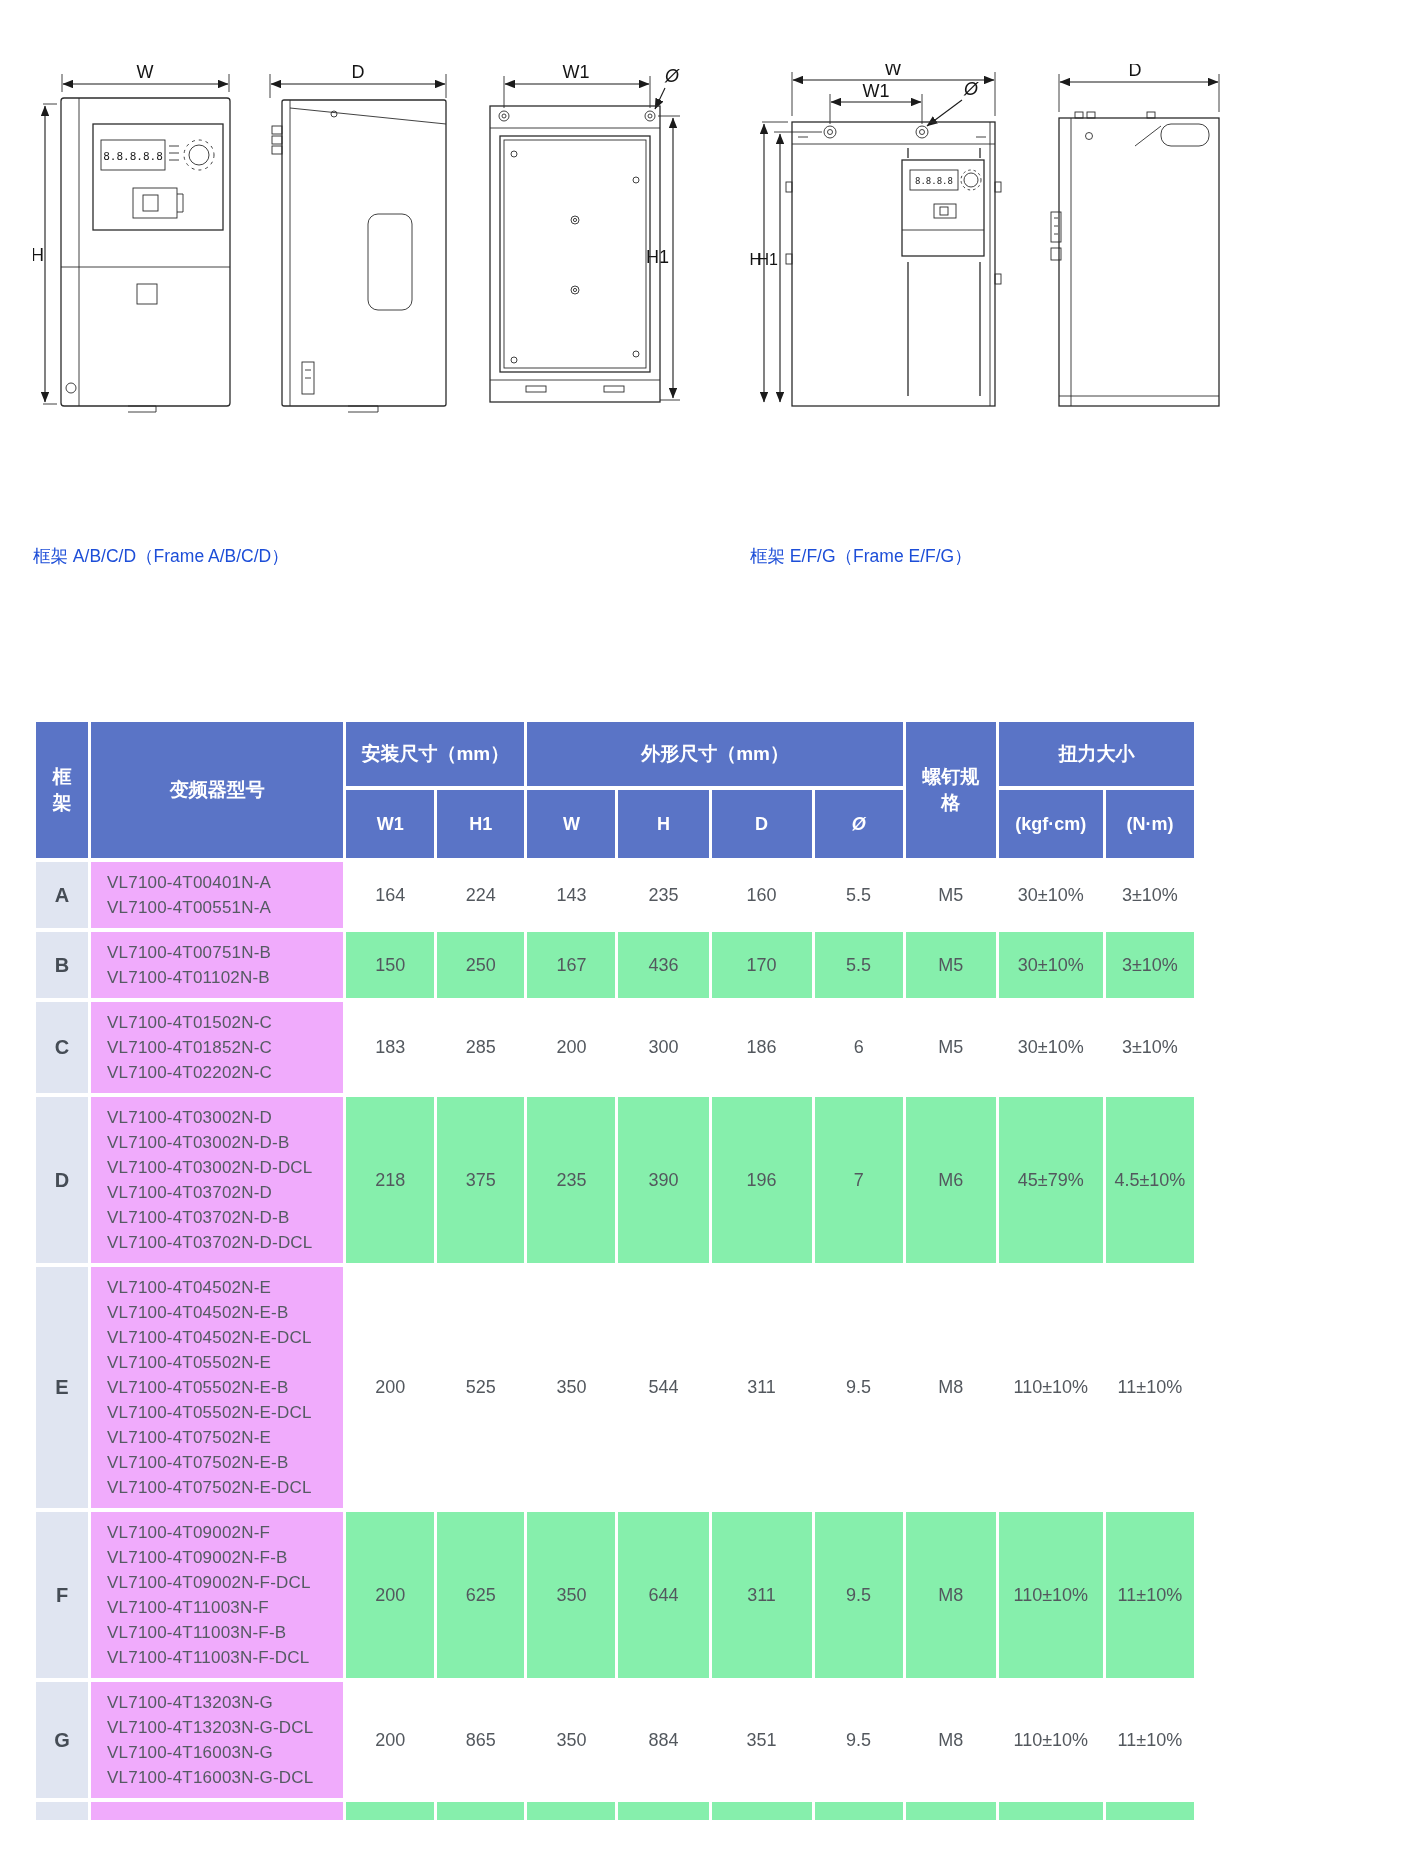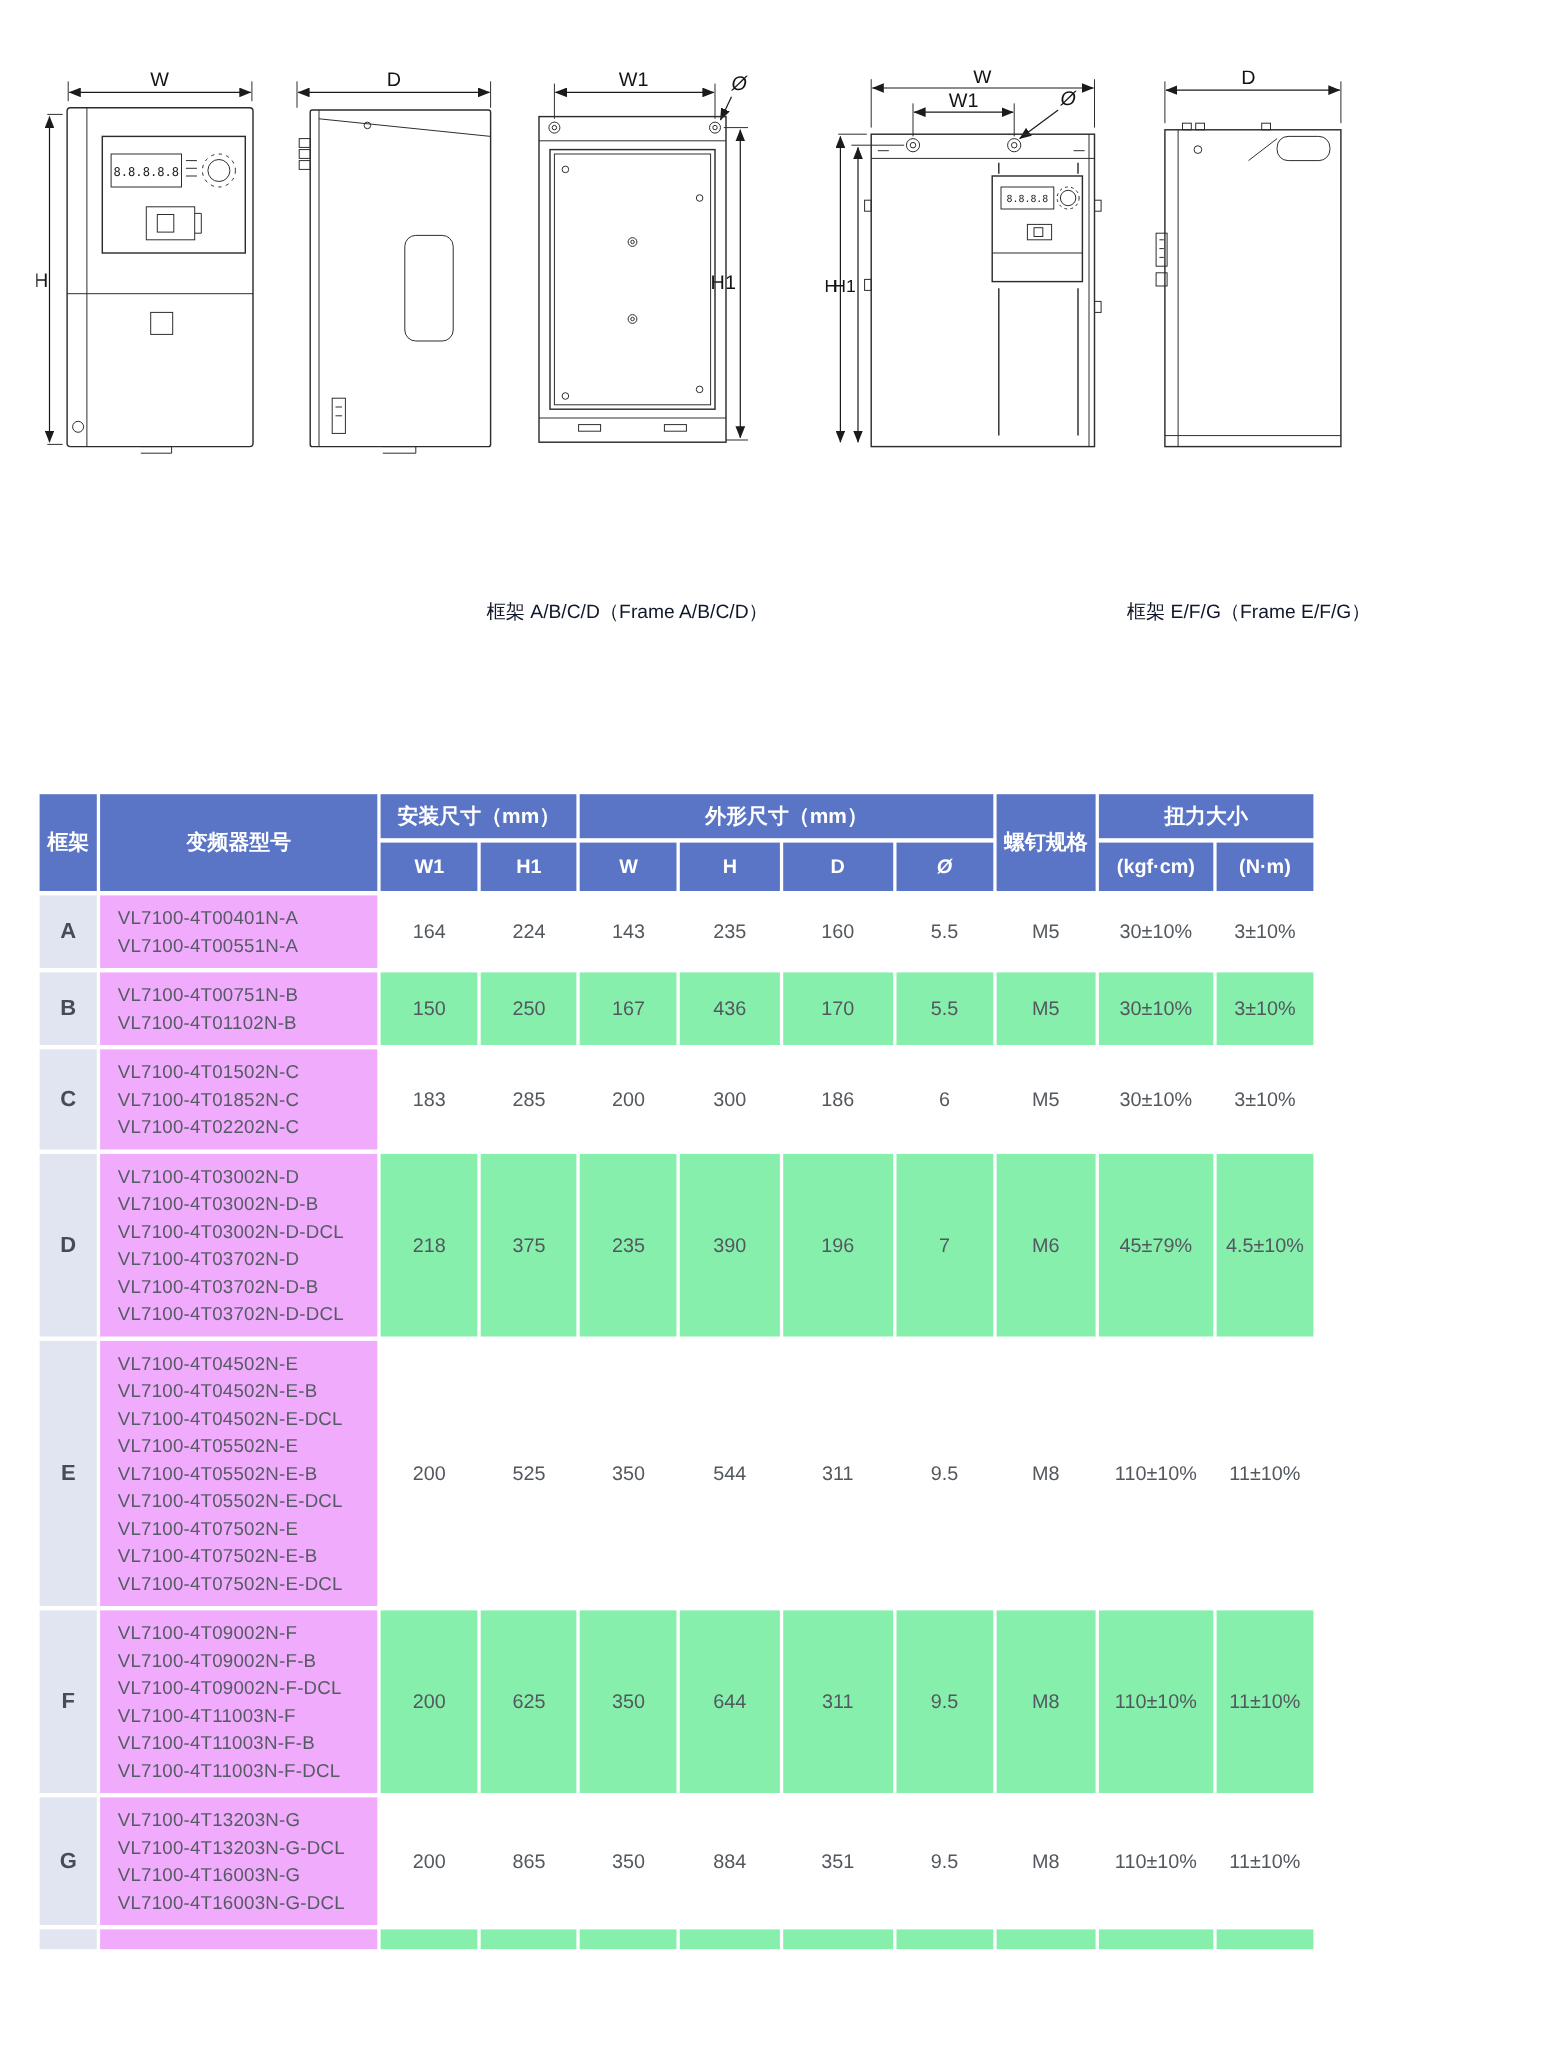--- a/index.html
+++ b/index.html
@@ -22,38 +22,38 @@
   .head-rule{height:0;border-top:2.5px solid #7083c2;margin-top:22px;}
 
   
   .figures{margin-top:64px;display:flex;align-items:flex-start;}
   .figgroup{display:flex;flex-direction:column;}
   .figrow{display:flex;align-items:flex-start;}
   .g1 .figrow svg{margin-right:10px;}
   .g2{margin-left:52px;}
   .g2 .figrow svg{margin-right:18px;}
   .figcaption{
-    text-align:right;margin-top:130px;font-size:17.5px;color:#0f172a;
+    text-align:left;margin-top:130px;font-size:17.5px;color:#1d4ed8;
   }
   .ln{fill:none;stroke:#2c2c2c;stroke-width:1.3;}
   .tn{fill:none;stroke:#2c2c2c;stroke-width:0.9;}
   .dm{stroke:#1b1b1b;stroke-width:1.1;fill:none;}
   .dimlabel{font-size:18px;fill:#141414;}
   .it{font-style:italic;}
   .seg{font-family:"DejaVu Sans Mono",monospace;font-size:11px;fill:#222;}
 
   
   .tablewrap{margin-top:150px;}
   table.dims{
     border-collapse:separate;border-spacing:3px 4px;table-layout:fixed;
     width:1164px;
   }
   table.dims th{
     background:#5a74c6;color:#ffffff;font-weight:bold;text-align:center;
-    padding:0;vertical-align:middle;
+    padding:12px;vertical-align:middle;
   }
   th.grp{font-size:19px;height:40px;}
   th.sub{font-size:18px;height:44px;}
   th.span2{font-size:19px;margin-top:32px;}
   td{vertical-align:middle;padding:0;}
   td.fr{
     background:#e0e5f1;text-align:center;font-size:20px;font-weight:bold;
     color:#454c55;
   }
   td.md{

